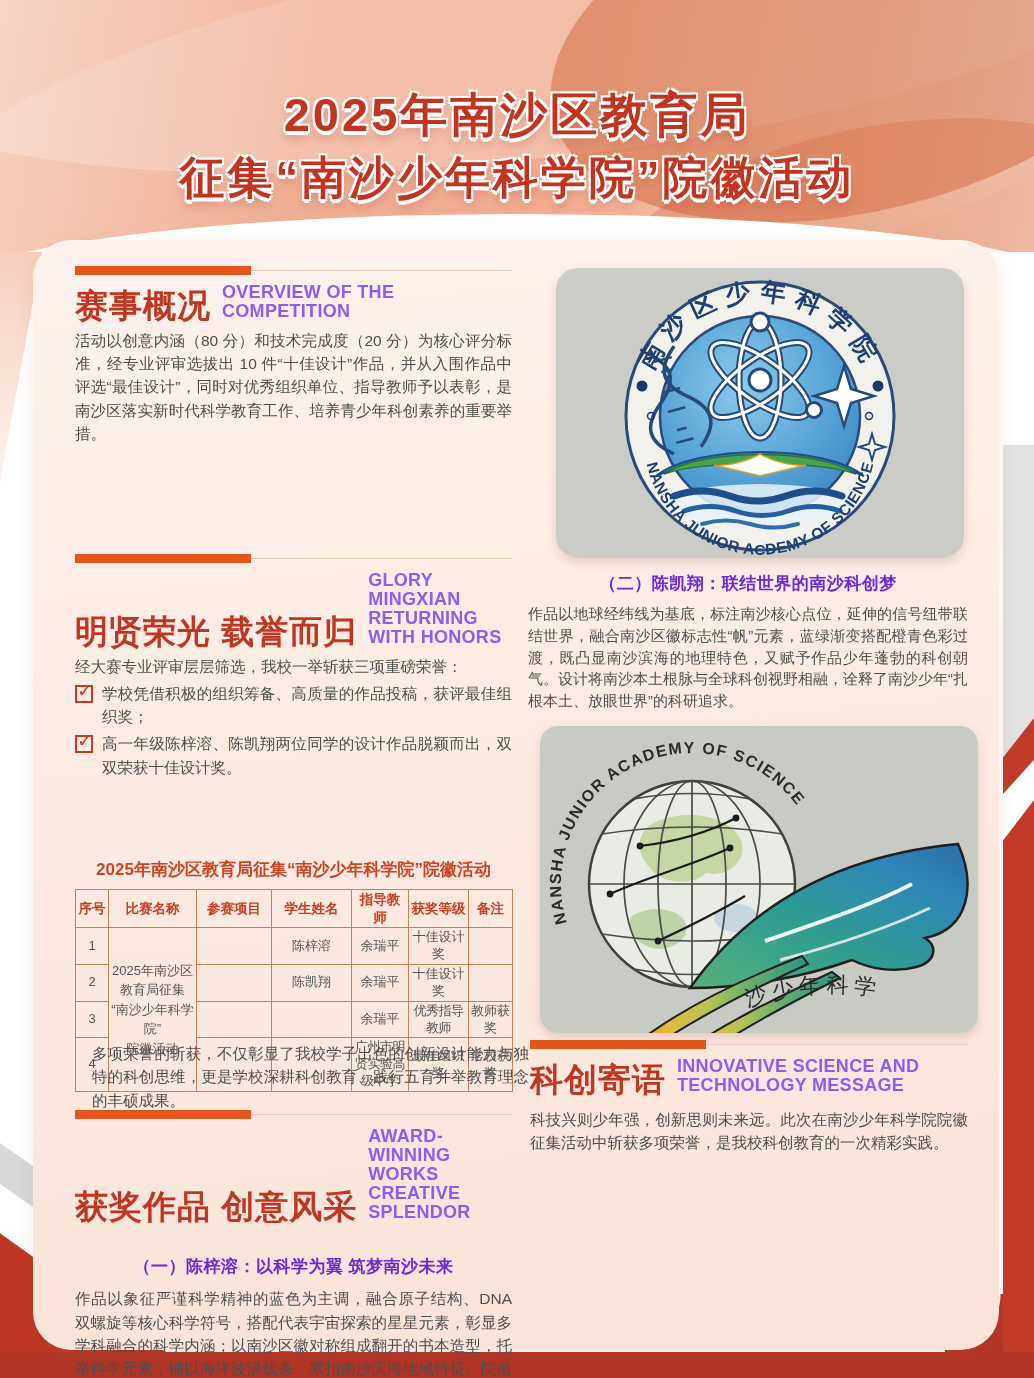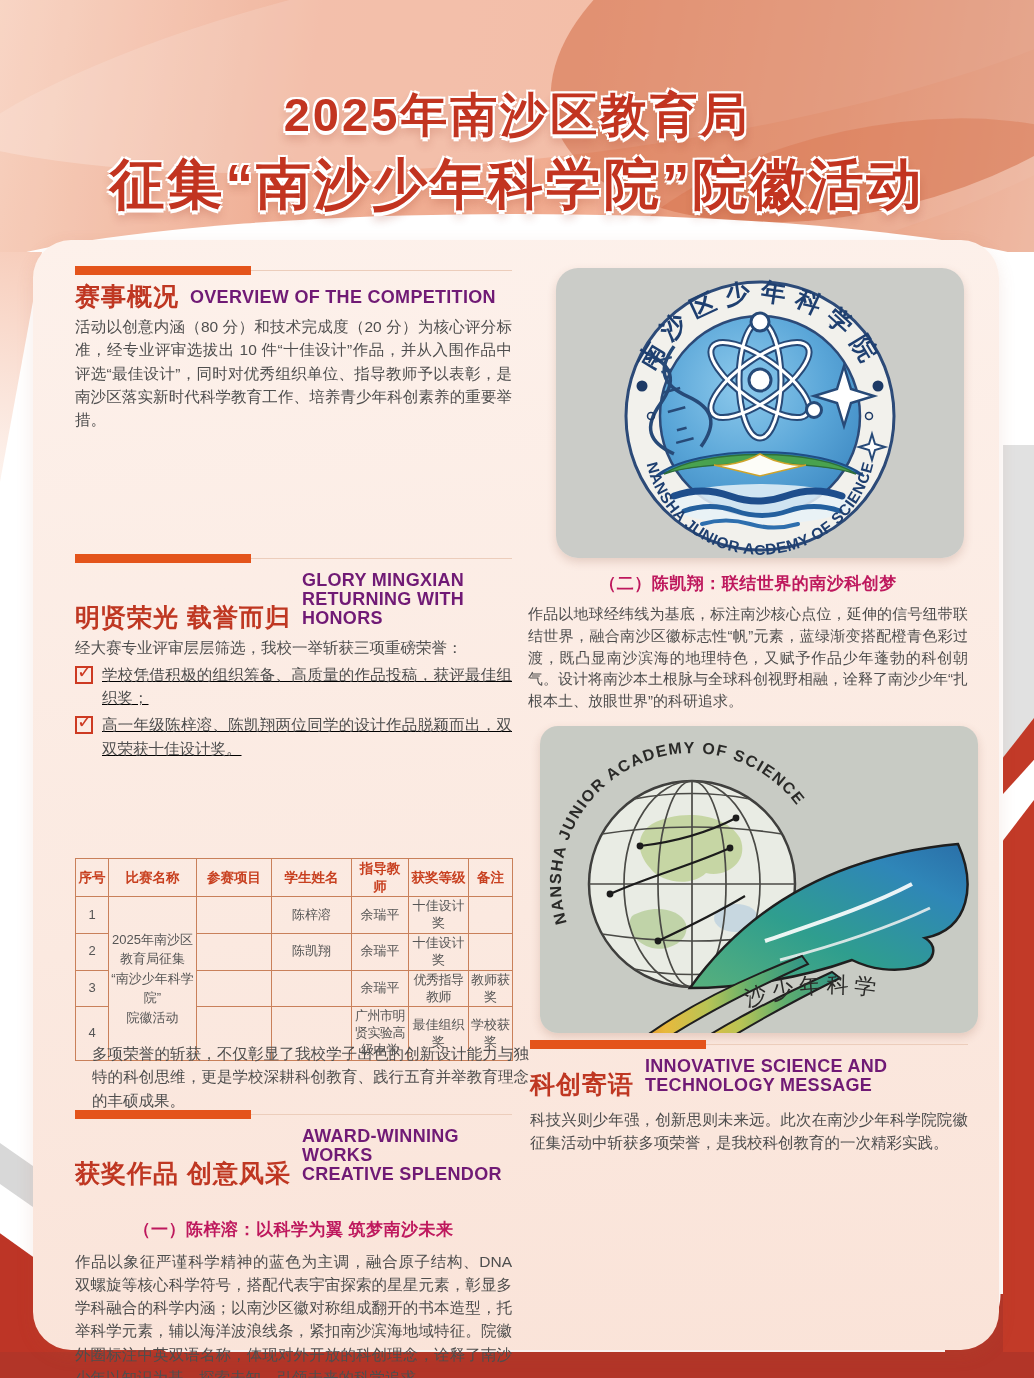--- a/index.html
+++ b/index.html
@@ -15,21 +15,21 @@
   .sw3{position:absolute;right:-150px;top:-130px;width:640px;height:340px;border-radius:50%;
        background:rgba(208,100,60,.5);transform:rotate(-14deg);}
   .sw4{position:absolute;right:-130px;top:128px;width:580px;height:280px;border-radius:50%;
        background:rgba(214,110,70,.35);transform:rotate(-12deg);}
   .header-cut{position:absolute;left:-6%;top:214px;width:112%;height:90px;background:#fff;
               border-radius:50% 50% 0 0/90% 90% 0 0;}
   .t1,.t2{position:absolute;left:0;width:100%;margin:0;text-align:center;font-weight:900;color:#c23420;
           letter-spacing:3px;
           text-shadow:-2px -2px 0 #fff,2px -2px 0 #fff,-2px 2px 0 #fff,2px 2px 0 #fff,0 4px 0 #fff,0 7px 10px rgba(150,40,20,.3);}
   .t1{top:84px;font-size:47px;}
-  .t2{top:148px;font-size:55px;}
+  .t2{top:148px;font-size:45px;}
   
   .decor{position:absolute;z-index:1;}
   .rib-gray-r{right:0;top:445px;width:31px;height:315px;background:#e1e1e1;
               clip-path:polygon(0 0,100% 0,100% 87%,0 100%);}
   .rib-red-r1{right:0;top:718px;width:31px;height:76px;background:#c23a28;
               clip-path:polygon(0 52%,100% 0,100% 55%,0 100%);}
   .rib-red-r2{right:0;top:800px;width:31px;height:578px;background:#c23a28;
               clip-path:polygon(0 7%,100% 0,100% 100%,0 100%);}
   .stripe-l{left:0;top:1143px;width:96px;height:108px;background:#d8d8d8;
             clip-path:polygon(0 0,0 38%,100% 100%,100% 62%);}
@@ -44,42 +44,42 @@
   .panel{position:absolute;left:33px;top:240px;width:966px;height:1110px;border-radius:38px;z-index:2;
          background:linear-gradient(175deg,#fdf1eb 0%,#fbe9e0 60%,#fae3d8 100%);
          box-shadow:0 6px 18px rgba(180,90,60,.12);}
   .content{position:absolute;inset:0;z-index:3;}
   .blk{position:absolute;}
   
   .bar-wrap{position:relative;height:9px;}
   .bar-line{position:absolute;left:0;top:4px;width:100%;height:1px;background:#eccdbb;}
   .bar{position:absolute;left:0;top:0;width:176px;height:9px;background:#e4541b;}
   .h-row{display:flex;align-items:flex-end;gap:11px;margin-top:8px;}
-  .h-cn{font-size:25px;font-weight:800;color:#bf3722;line-height:1.08;letter-spacing:1px;white-space:nowrap;}
-  .h-en{font-size:18px;font-weight:600;color:#701a75;line-height:1.05;letter-spacing:.3px;padding-bottom:3px;}
+  .h-cn{font-size:33px;font-weight:800;color:#bf3722;line-height:1.08;letter-spacing:1px;white-space:nowrap;}
+  .h-en{font-size:18px;font-weight:600;color:#8b5cf6;line-height:1.05;letter-spacing:.3px;padding-bottom:3px;}
   
   .body{font-size:15.5px;line-height:1.5;color:#4e4e4e;text-align:justify;margin:5px 0 0;}
   .body.first{margin-top:10px;}
   .rbody{font-size:15px;line-height:1.45;}
   
-  .check{display:flex;gap:9px;margin-top:4px;text-decoration:underline;}
+  .check{display:flex;gap:9px;margin-top:4px;}
   .chk{flex:0 0 14px;width:14px;height:14px;border:2.5px solid #cd3a22;margin-top:3px;position:relative;}
   .chk::after{content:"✓";position:absolute;left:0;top:-8px;font-size:19px;font-weight:900;color:#cd3a22;}
   .check p{margin:0;flex:1;}
   
   .tbl-title{font-size:17px;font-weight:800;color:#cc4423;text-align:center;margin:0 0 8px;}
   table.award{border-collapse:collapse;width:437px;table-layout:fixed;border-radius:15px;}
   .award th,.award td{border:1.5px solid #c9805a;text-align:center;vertical-align:middle;
                       padding:1px 2px;color:#555;font-size:13px;line-height:1.3;overflow:hidden;}
   .award th{color:#c84020;font-size:13.5px;font-weight:700;height:30px;}
   .award tr{height:28px;}
   .namecell span{display:block;line-height:1.5;}
   .xs{font-size:11px;letter-spacing:-0.5px;}
   
-  .caption{font-size:17px;font-weight:800;color:#be185d;text-align:center;margin:0;letter-spacing:.5px;}
+  .caption{font-size:17px;font-weight:800;color:#6d28d9;text-align:center;margin:0;letter-spacing:.5px;}
   
   .photo{position:absolute;border-radius:22px;overflow:hidden;box-shadow:0 4px 10px rgba(120,60,40,.18);}
   .photo svg{display:block;}
 </style>
 </head>
 <body>
 
 <div class="page">
 
   <div class="header">
@@ -134,20 +134,21 @@
         <span class="chk"></span>
         <p class="body">学校凭借积极的组织筹备、高质量的作品投稿，获评最佳组织奖；</p>
       </div>
       <div class="check">
         <span class="chk"></span>
         <p class="body">高一年级陈梓溶、陈凯翔两位同学的设计作品脱颖而出，双双荣获十佳设计奖。</p>
       </div>
     </div>
 
     <div class="blk" style="left:75px;top:858px;width:437px;">
+      <p class="tbl-title">2025年南沙区教育局征集“南沙少年科学院”院徽活动</p>
       <table class="award">
         <colgroup>
           <col style="width:33px">
             <col style="width:88px">
             <col style="width:75px">
           <col style="width:80px">
             <col style="width:57px">
             <col style="width:60px">
             <col style="width:44px">
         </colgroup>

